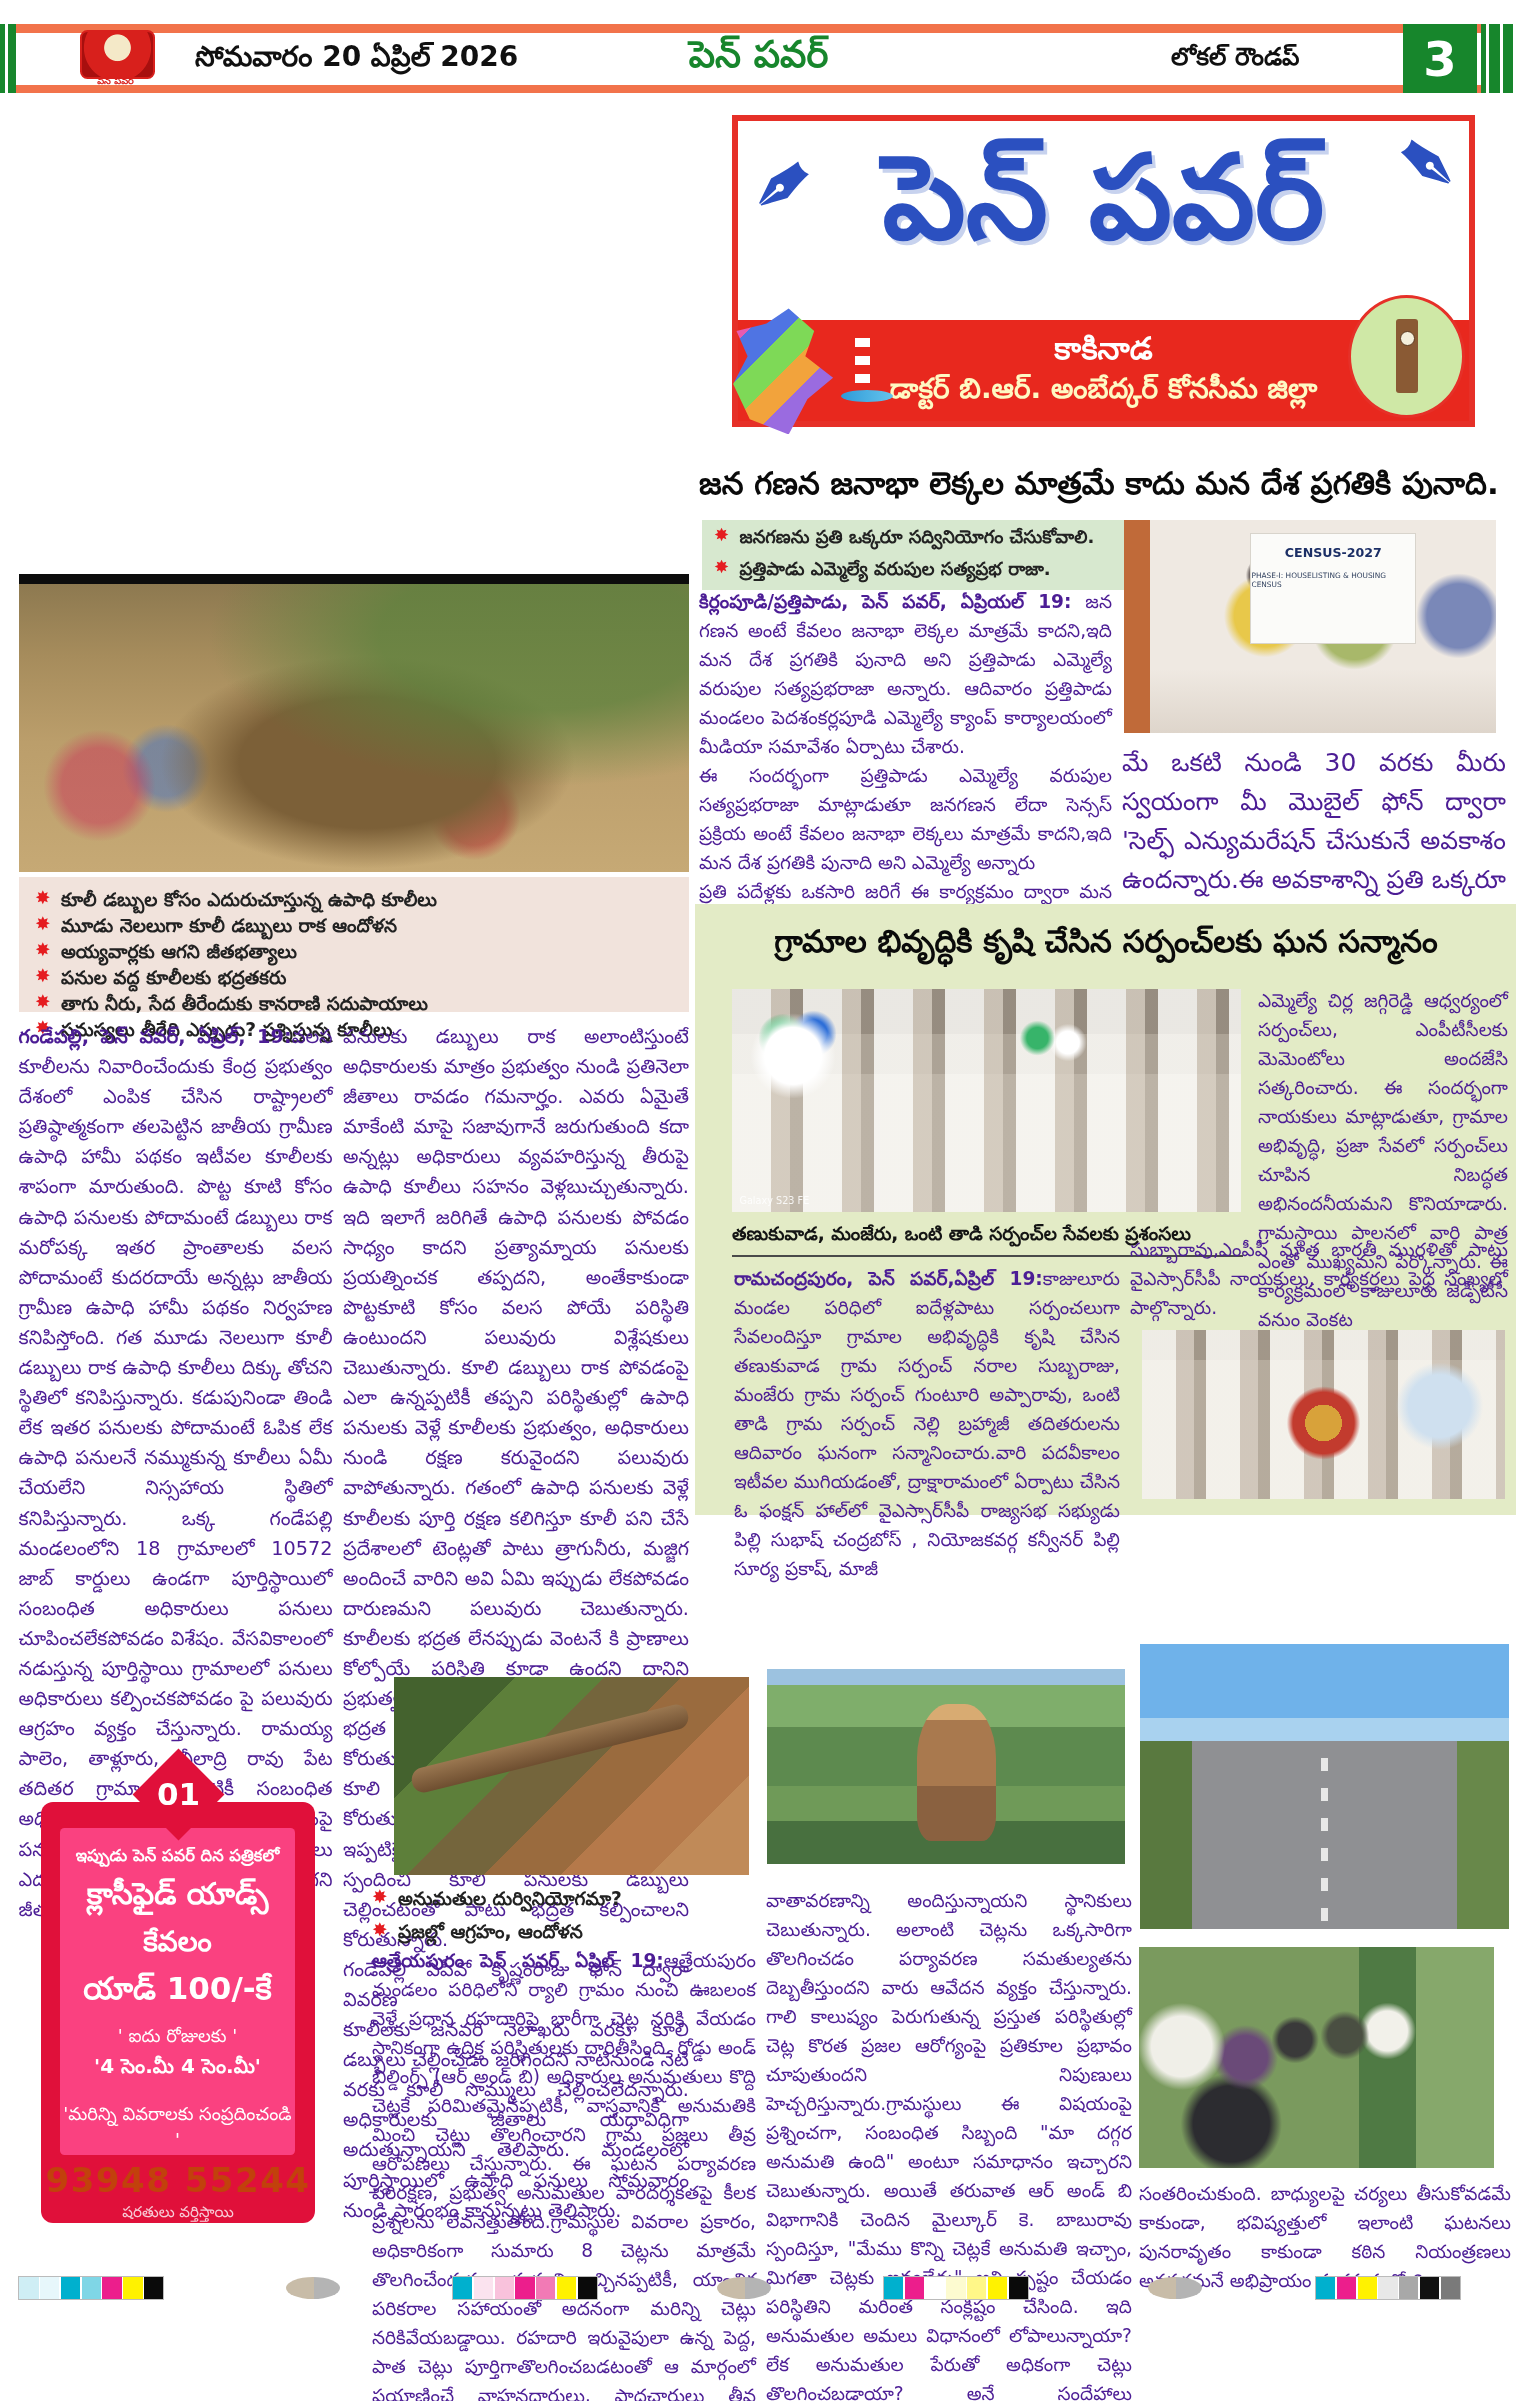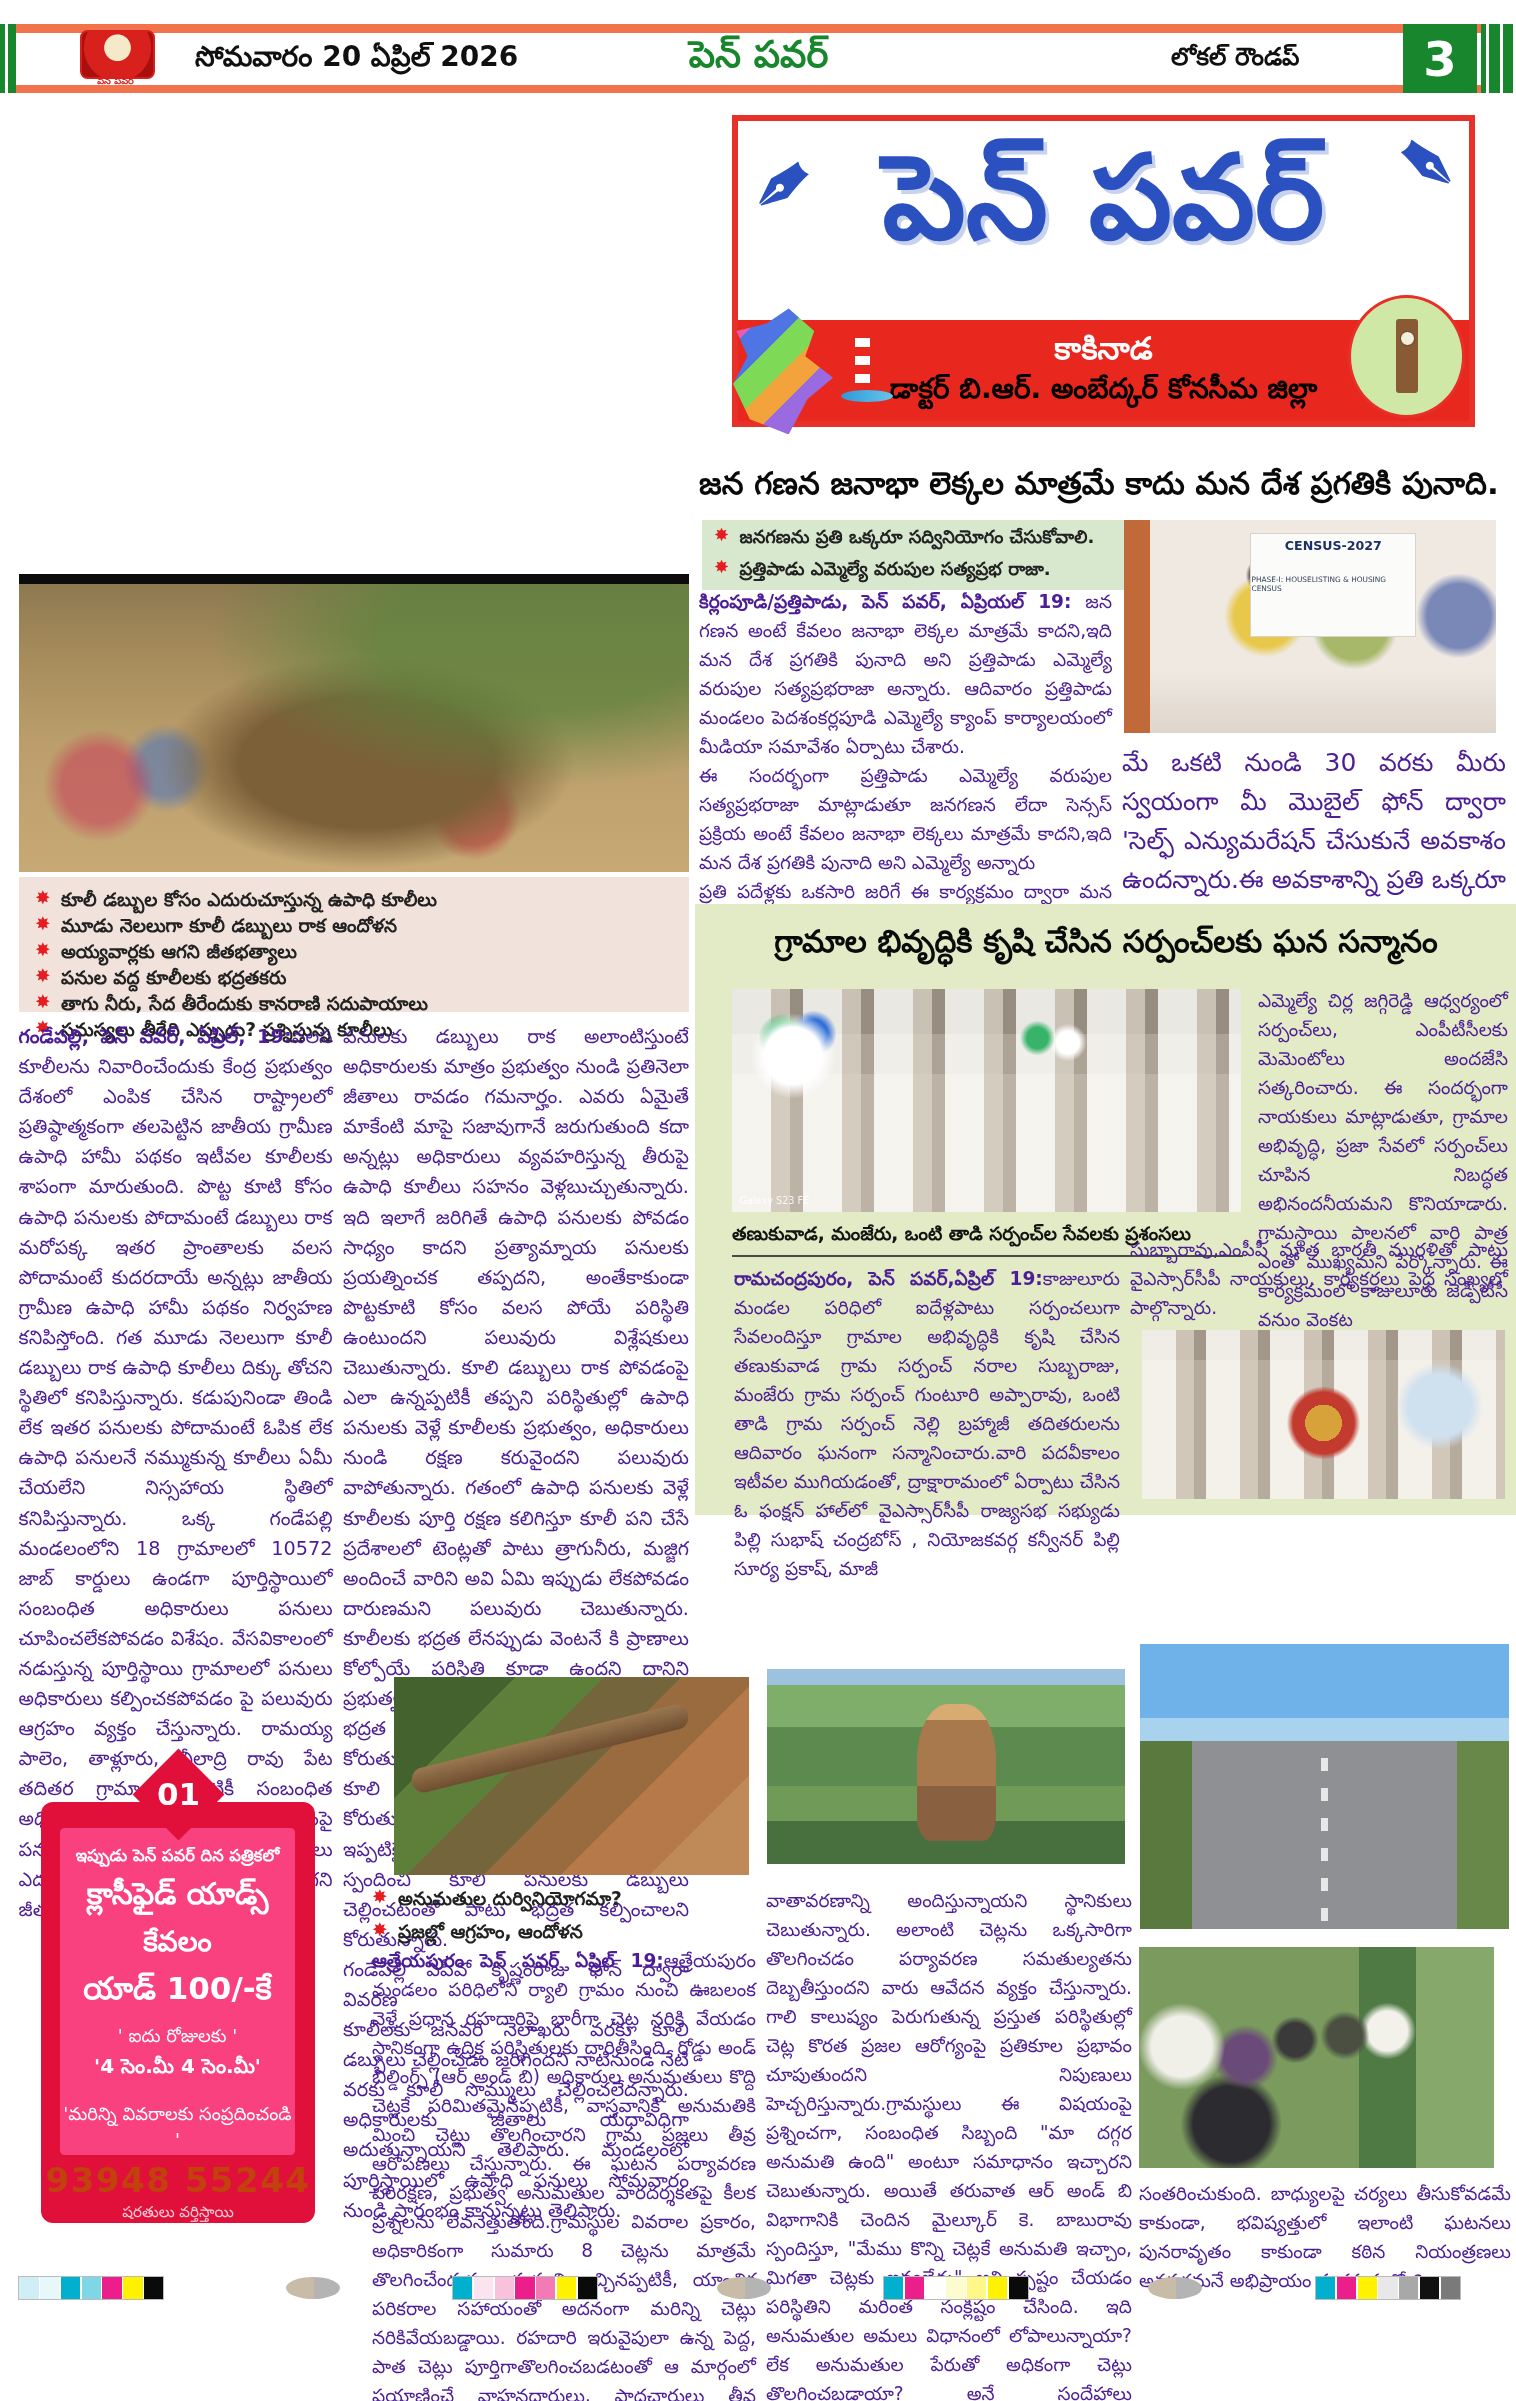--- a/index.html
+++ b/index.html
@@ -39,21 +39,21 @@
      border-top:10.4px solid #0c0c0c;}
   .ph-census{background:
      linear-gradient(90deg,#c06a39 0 7%,transparent 7%),
      radial-gradient(circle at 38% 45%,#e8c84a 0 12%,transparent 16%),
      radial-gradient(circle at 62% 50%,#a8b86a 0 13%,transparent 17%),
      radial-gradient(circle at 38% 26%,#2a2020 0 5%,transparent 7%),
      radial-gradient(circle at 62% 24%,#2a2020 0 5%,transparent 7%),
      radial-gradient(circle at 90% 45%,#7a88b8 0 9%,transparent 12%),
      linear-gradient(180deg,#efe9e2 0 70%,#ded5cb 100%);}
   .census-board{position:absolute;left:34%;top:6%;width:44%;height:46%;background:#fbfbf9;border:1.5px solid #d8d4cc;
-     display:flex;flex-direction:column;align-items:center;padding-top:4px;gap:22px;}
+     display:flex;flex-direction:column;align-items:center;padding-top:11px;gap:11px;}
   .census-board .l1{font-size:12.6px;font-weight:bold;color:#1c2f66;}
   .census-board .l2{font-size:7.4px;color:#31415f;}
   .ph-hall{background:
      radial-gradient(circle at 12% 30%,#ffffff 0 6%,transparent 9%),
      radial-gradient(circle at 10% 22%,#37b46a 0 3%,transparent 5%),
      radial-gradient(circle at 16% 20%,#2e6fd8 0 3%,transparent 5%),
      radial-gradient(circle at 60% 22%,#37b46a 0 3%,transparent 5%),
      radial-gradient(circle at 66% 24%,#ffffff 0 3%,transparent 5%),
      repeating-linear-gradient(90deg,rgba(250,249,245,.85) 0 39px,rgba(212,203,190,.85) 39px 58px,rgba(160,148,132,.5) 58px 71px),
      linear-gradient(180deg,#8d857c 0 20%,#b9b2a8 20% 38%,#d8d2c8 38% 100%);}
@@ -88,21 +88,21 @@
   .lead-bullets .bullet-row{font-size:18.6px;}
   .green-bullets{background:#d7e8cf;padding:6px 12px;display:flex;flex-direction:column;justify-content:center;gap:6px;}
   .green-bullets .bullet-row{font-size:18px;}
   
   .mast-box{border:6px solid #e63028;background:#fff;}
   .mast-title{position:absolute;left:0;top:13.4px;width:100%;text-align:center;font-size:117px;font-weight:bold;
       color:#2b50c0;text-shadow:3.7px 3.7px 0 #c7d2ee;line-height:1.1;}
   .nib{position:absolute;font-size:82px;color:#2b50c0;}
   .mast-redband{position:absolute;left:0;bottom:0;width:100%;height:101px;background:#e8281e;border-top:3.7px solid #ffffff;}
   .mast-city{position:absolute;left:0;top:10.4px;width:100%;text-align:center;color:#fff;font-weight:bold;font-size:31px;}
-  .mast-district{position:absolute;left:0;top:52px;width:100%;text-align:center;color:#000000;font-weight:bold;font-size:28px;}
+  .mast-district{position:absolute;left:0;top:52px;width:100%;text-align:center;color:#fef9c3;font-weight:bold;font-size:28px;}
   .ap-map{position:absolute;left:-10.4px;bottom:-13.4px;width:111px;height:126px;
       clip-path:polygon(55% 0,78% 18%,70% 38%,95% 55%,72% 72%,55% 100%,20% 88%,5% 60%,18% 38%,8% 18%,35% 12%);
       background:linear-gradient(135deg,#e85bb0 0 18%,#4f74e3 18% 34%,#7ed957 34% 50%,#f2a33c 50% 64%,#9a6be0 64% 80%,#e8506a 80%);}
   .lighthouse{position:absolute;left:117px;bottom:34px;width:15px;height:58px;
       background:repeating-linear-gradient(180deg,#e8281e 0 9px,#ffffff 9px 18px);border-radius:3px;}
   .lh-wave{position:absolute;left:103px;bottom:19.3px;width:52px;height:12px;border-radius:50%;
       background:linear-gradient(90deg,#2e9ad8,#66c4ec);}
   .clock-badge{position:absolute;right:4.5px;bottom:3px;width:111px;height:117px;border-radius:50%;
       background:#cfe8a6;border:3px solid #e63028;}
   .clock-tower{position:absolute;left:45px;top:21px;width:22px;height:74px;background:#8a5a34;border-radius:3px;}

